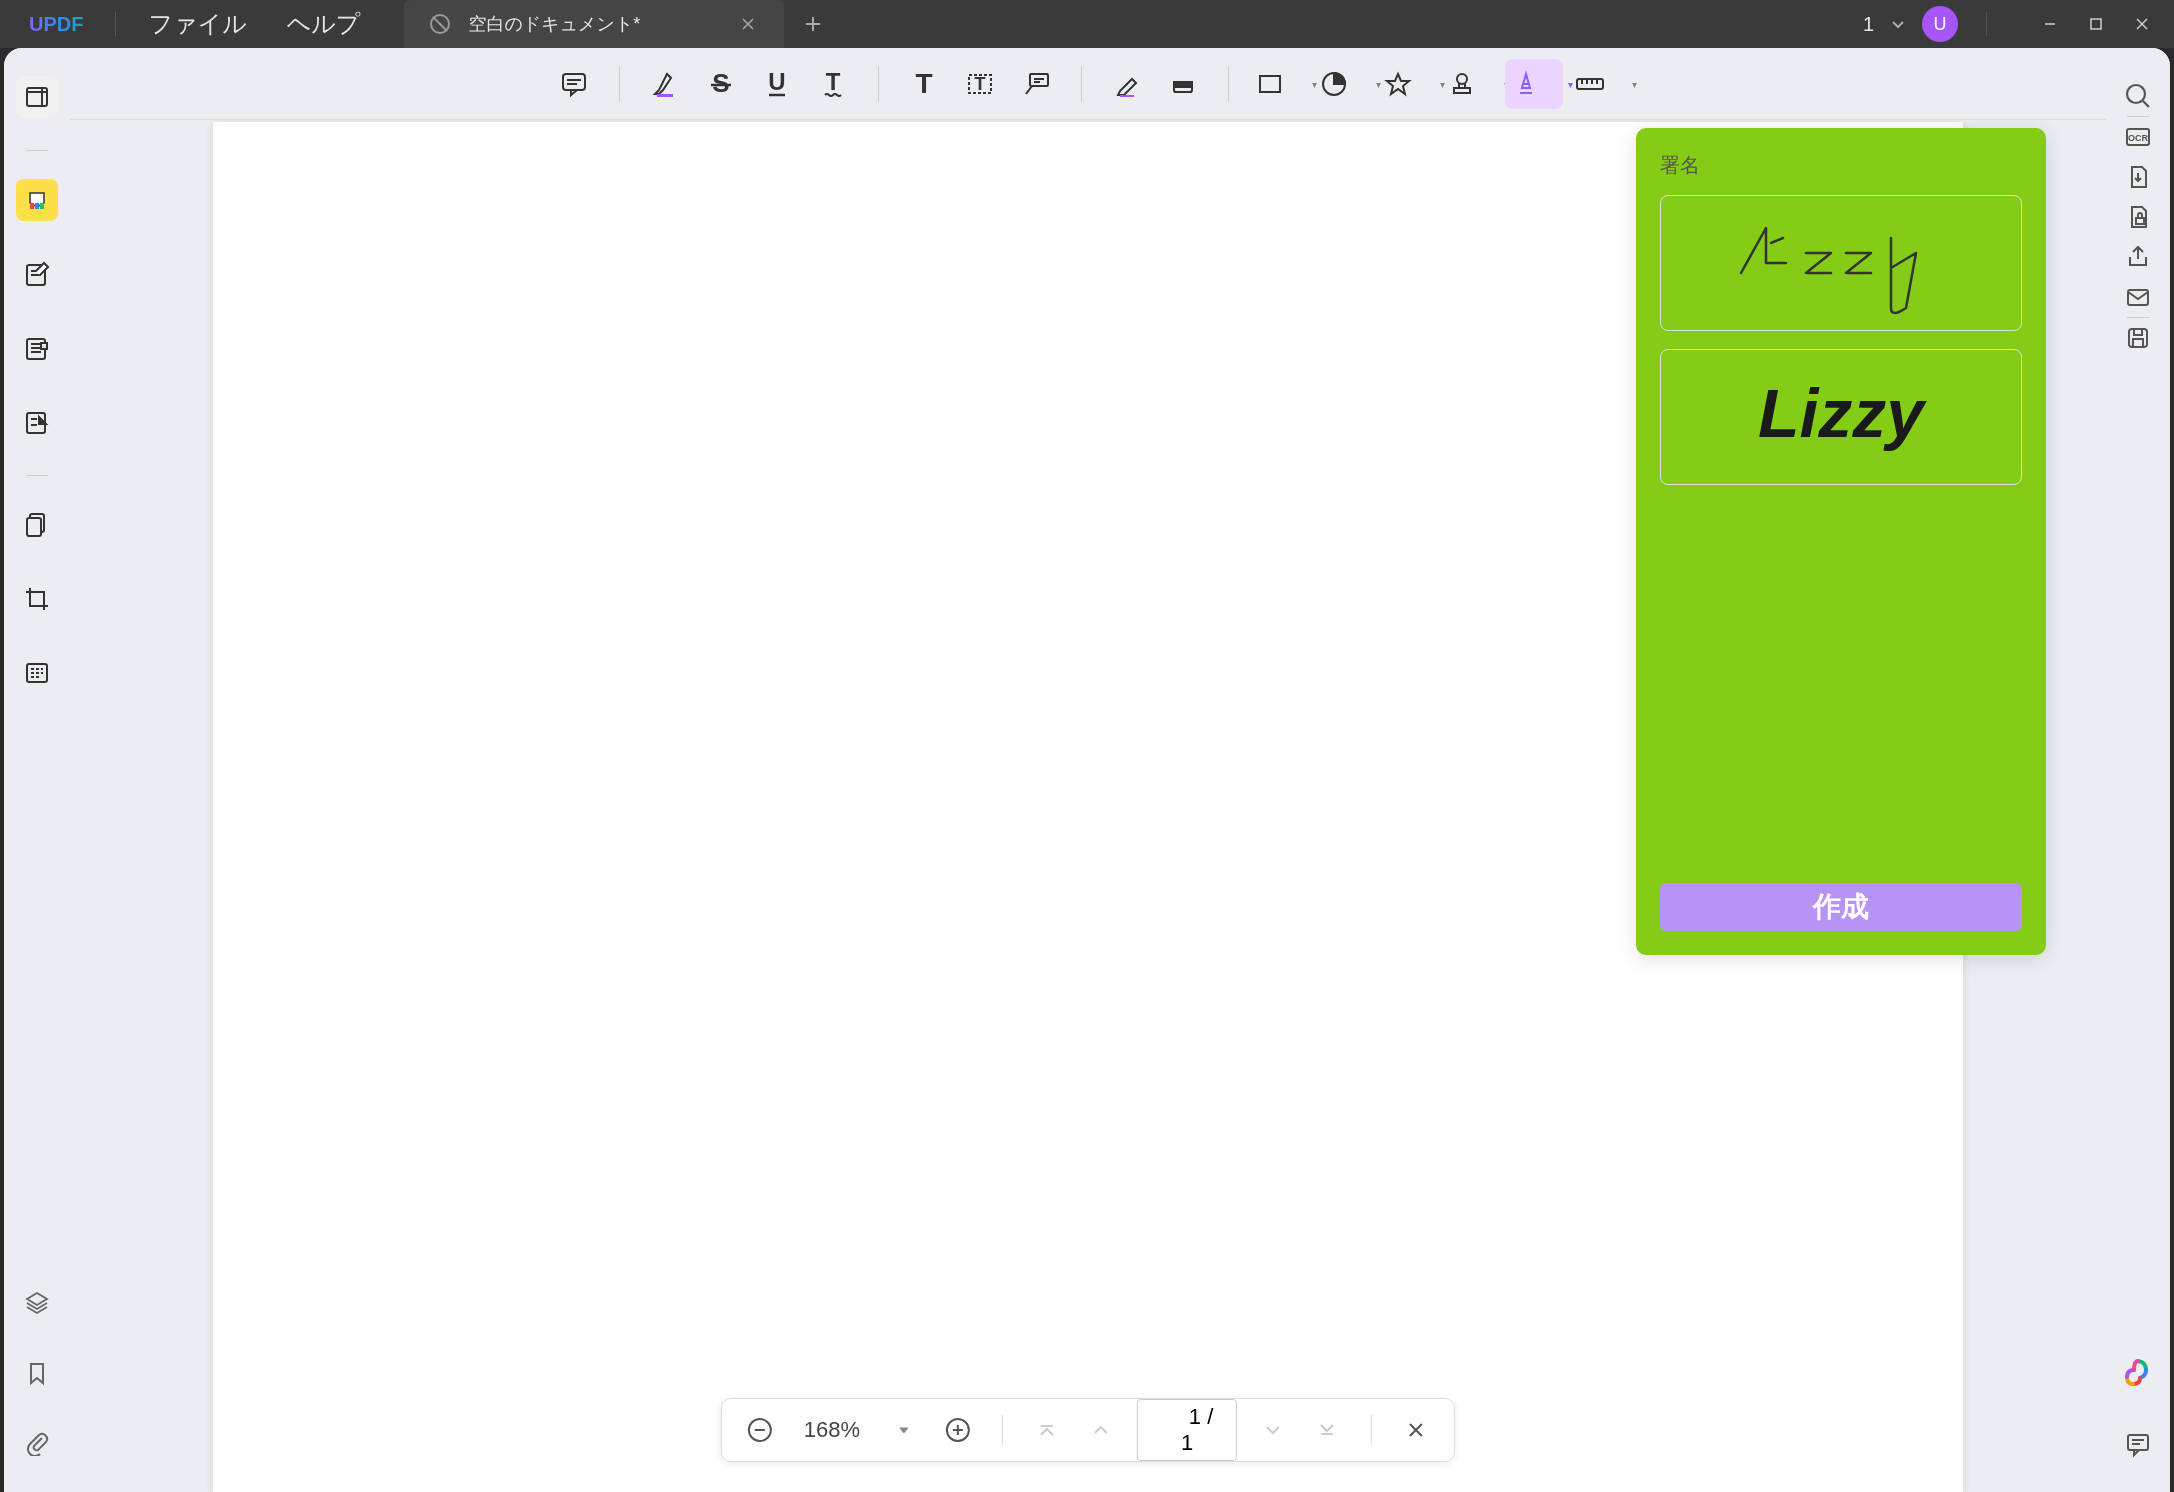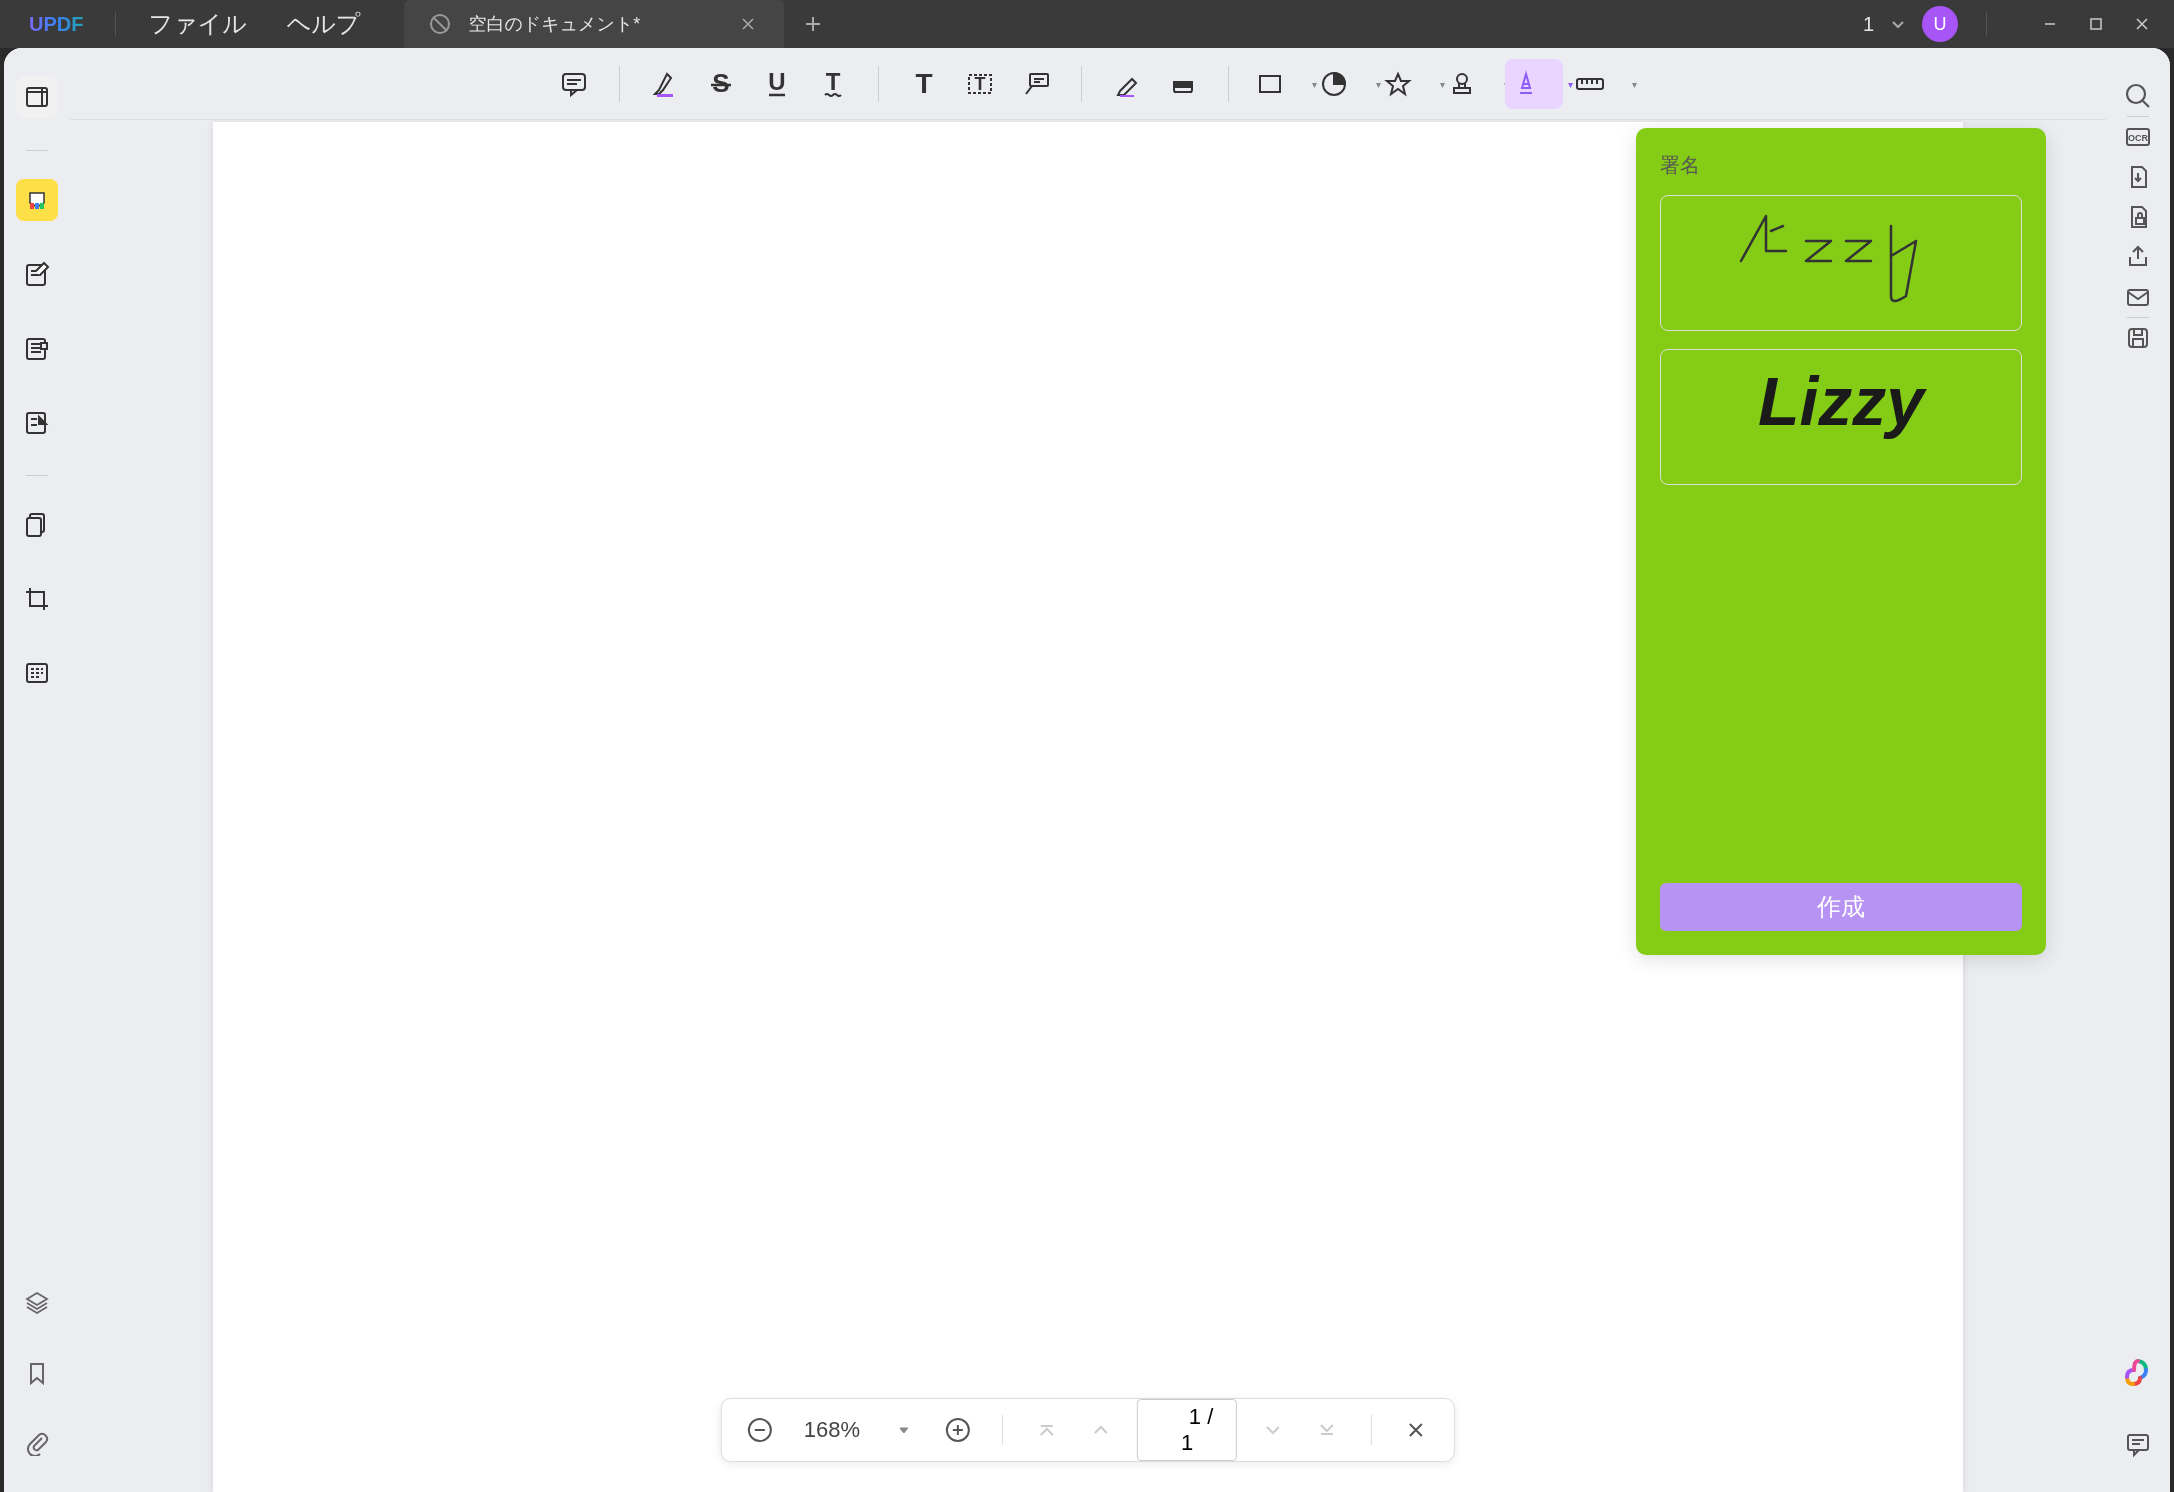--- a/index.html
+++ b/index.html
@@ -41,22 +41,22 @@
 .tb-btn.active { background: #e9d5ff; }
 .tb-sep { width: 1px; height: 36px; background: #ccc; margin: 0 14px; }
 .dd-arrow { position: absolute; right: -10px; top: 50%; transform: translateY(-50%); font-size: 10px; color: #888; }
 .tb-btn.with-dd { padding-right: 16px; width: 58px;}
 
 .canvas-area { flex: 1; background: #ebedf0; display: flex; justify-content: center; overflow: hidden; position: relative; }
 .page { background: white; width: 1750px; margin-top: 2px; box-shadow: 0 2px 8px rgba(0,0,0,0.1); }
 
 .signature-panel { position: absolute; top: 8px; right: 60px; width: 410px; background: #84cc16; border-radius: 10px; box-shadow: 0 4px 20px rgba(0,0,0,0.12); padding: 24px; }
 .sig-title { font-size: 20px; color: #555; margin-bottom: 16px; }
-.sig-item { border: 1px solid #ddd; border-radius: 8px; height: 136px; margin-bottom: 18px; display: flex; justify-content: center; cursor: pointer; }
-.sig-create-btn { width: 100%; height: 48px; background: #b794f4; color: white; font-size: 24px; border: none; border-radius: 6px; cursor: pointer; margin-top: 380px; }
+.sig-item { border: 1px solid #ddd; border-radius: 8px; height: 136px; margin-bottom: 18px; display: flex; align-items: center; justify-content: center; cursor: pointer; }
+.sig-create-btn { width: 100%; height: 48px; background: #b794f4; color: white; font-size: 28px; border: none; border-radius: 6px; cursor: pointer; margin-top: 380px; font-weight: bold; }
 
 .page-nav { position: absolute; bottom: 30px; left: 50%; transform: translateX(-50%); background: white; border: 1px solid #ddd; border-radius: 10px; height: 64px; display: flex; align-items: center; padding: 0 20px; gap: 18px; box-shadow: 0 2px 8px rgba(0,0,0,0.08); }
 .nav-btn { width: 36px; height: 36px; display: flex; align-items: center; justify-content: center; cursor: pointer; color: #666; }
 .nav-btn.disabled { color: #ccc; }
 .zoom-val { font-size: 22px; color: #444; padding: 0 8px;}
 .nav-sep { width: 1px; height: 30px; background: #ddd; margin: 0 8px; }
 .page-input { border: 1px solid #ccc; border-radius: 4px; padding: 4px 16px; font-size: 22px; text-align: center; width: 100px;}
 .page-input-inner { width: 40px; border: none; text-align: right; font-size: 22px; outline: none;}
 
 svg { display: block; }

